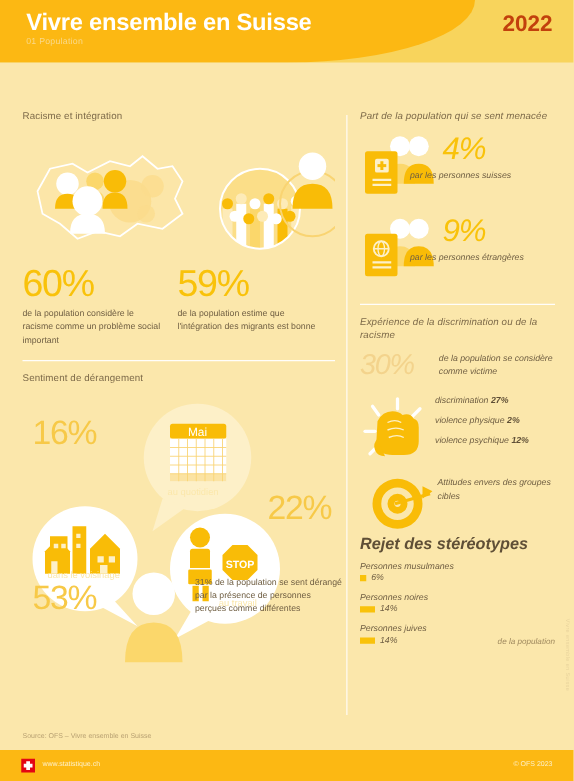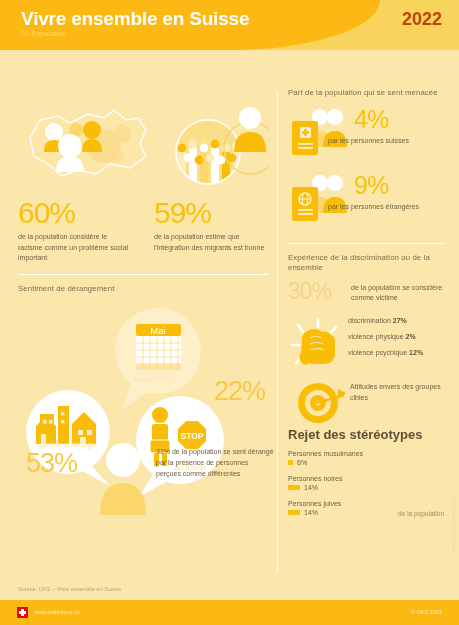--- a/index.html
+++ b/index.html
@@ -14,31 +14,31 @@
   
   .header{position:absolute;left:0;top:0;width:459px;height:50px;background:#f8d45c;overflow:hidden;}
   .header-band{position:absolute;left:0;top:0;width:380px;height:50px;background:#fcb813;
                 border-bottom-right-radius:150px 50px;}
   .header-title{position:absolute;left:21px;top:8px;font-size:19px;font-weight:bold;color:#ffffff;letter-spacing:-0.2px;}
   .header-sub{position:absolute;left:21px;top:30px;font-size:7px;color:#f9d98a;letter-spacing:.2px;}
   .header-year{position:absolute;right:17px;top:9px;font-size:18px;font-weight:bold;color:#c2410c;}
 
   
   .col-left{position:absolute;left:18px;top:88px;width:250px;}
-  .col-right{position:absolute;left:288px;top:88px;width:156px;}
+  .col-right{position:absolute;left:288px;top:88px;width:156px;font-style:italic;}
   .vdiv{position:absolute;left:277px;top:92px;width:1px;height:480px;background:#ffffff;opacity:.85;}
 
   .sect-title{font-size:7.8px;color:#7d6a49;letter-spacing:.1px;margin:0 0 6px 0;line-height:1.35;}
   .hdiv{height:1px;background:#ffffff;opacity:.95;margin:10px 0 9px 0;}
 
   
   .bigstat{font-size:30px;color:#f9c20a;font-weight:300;line-height:1;letter-spacing:-1px;}
   .statcap{font-size:7px;color:#6f5e42;line-height:1.5;margin-top:4px;}
 
-  .stat-row{display:flex;gap:24px;margin-top:4px;}
+  .stat-row{display:flex;gap:12px;margin-top:4px;}
   .stat-cell{width:112px;}
 
   
   .illo1{position:relative;width:250px;height:104px;margin-top:2px;}
   .illo1 svg{position:absolute;left:0;top:0;}
 
   
   .illo2{position:relative;width:252px;height:215px;margin-top:3px;}
   .illo2 svg{position:absolute;left:0;top:0;}
   .pct-float{position:absolute;font-size:27px;color:#f7c948;font-weight:300;letter-spacing:-1px;line-height:1;}
@@ -97,20 +97,21 @@
     <div class="header-band"></div>
     <div class="header-title">Vivre ensemble en Suisse</div>
     <div class="header-sub">01 Population</div>
     <div class="header-year">2022</div>
   </div>
 
   <div class="vdiv"></div>
 
   <div class="col-left">
 
+    <div class="sect-title">Racisme et intégration</div>
 
     <div class="illo1">
       <svg width="250" height="104" viewBox="0 0 250 104">
 
         <path d="M12 48 L22 30 L40 26 L52 33 L70 24 L86 28 L96 20 L108 30 L120 28
                  L128 40 L122 54 L128 66 L112 78 L92 74 L78 84 L60 80 L44 86 L30 74 L16 66 Z" fill="#fce6a8" stroke="#ffffff" stroke-width="1.4"></path>
 
         <circle cx="86" cy="56" r="17" fill="#fbdc8c" opacity="0.9"></circle>
         <circle cx="104" cy="44" r="9" fill="#fbdc8c" opacity="0.8"></circle>
         <circle cx="99" cy="66" r="7" fill="#fbdc8c" opacity="0.7"></circle>
@@ -236,20 +237,21 @@
             <text x="174" y="139" font-family="Liberation Sans, sans-serif" font-size="8.5" font-weight="bold" fill="#ffffff" text-anchor="middle">STOP</text>
           </g>
         </g>
 
         <g>
           <circle cx="105" cy="160" r="17" fill="#ffffff"></circle>
           <path d="M82 215 q0-32 23-32 q23 0 23 32 z" fill="#fbd76b"></path>
         </g>
       </svg>
 
+      <div class="pct-float" style="left:8px;top:18px;">16%</div>
       <div class="pct-float" style="left:196px;top:78px;">22%</div>
       <div class="pct-float" style="left:8px;top:150px;">53%</div>
 
       <div class="bubble-lab" style="left:116px;top:74px;">au quotidien</div>
       <div class="bubble-lab" style="left:20px;top:140px;">dans le voisinage</div>
       <div class="bubble-lab" style="left:157px;top:163px;">au travail</div>
 
       <div class="note31">31% de la population se sent dérangé par la présence de personnes perçues comme différentes</div>
     </div>
   </div>
@@ -287,21 +289,21 @@
         <line x1="11" y1="28" x2="23" y2="28" stroke="#fdf0c8" stroke-width="1.1"></line>
         <rect x="10" y="38" width="15" height="1.8" fill="#fdf0c8"></rect>
         <rect x="10" y="42" width="15" height="1.8" fill="#fdf0c8"></rect>
       </svg>
       <div class="pass-pct">9%</div>
       <div class="pass-cap">par les personnes étrangères</div>
     </div>
 
     <div class="hdiv"></div>
 
-    <div class="sect-title">Expérience de la discrimination ou de la ensemble</div>
+    <div class="sect-title">Expérience de la discrimination ou de la racisme</div>
 
     <div class="disc-top">
       <div class="disc-pct">30%</div>
       <div class="disc-cap">de la population se considère comme victime</div>
     </div>
 
     <div class="disc-list">
       <svg width="56" height="58" viewBox="0 0 56 58">
         <g stroke="#ffffff" stroke-width="2.6" stroke-linecap="round">
           <line x1="10" y1="10" x2="15" y2="17"></line>

